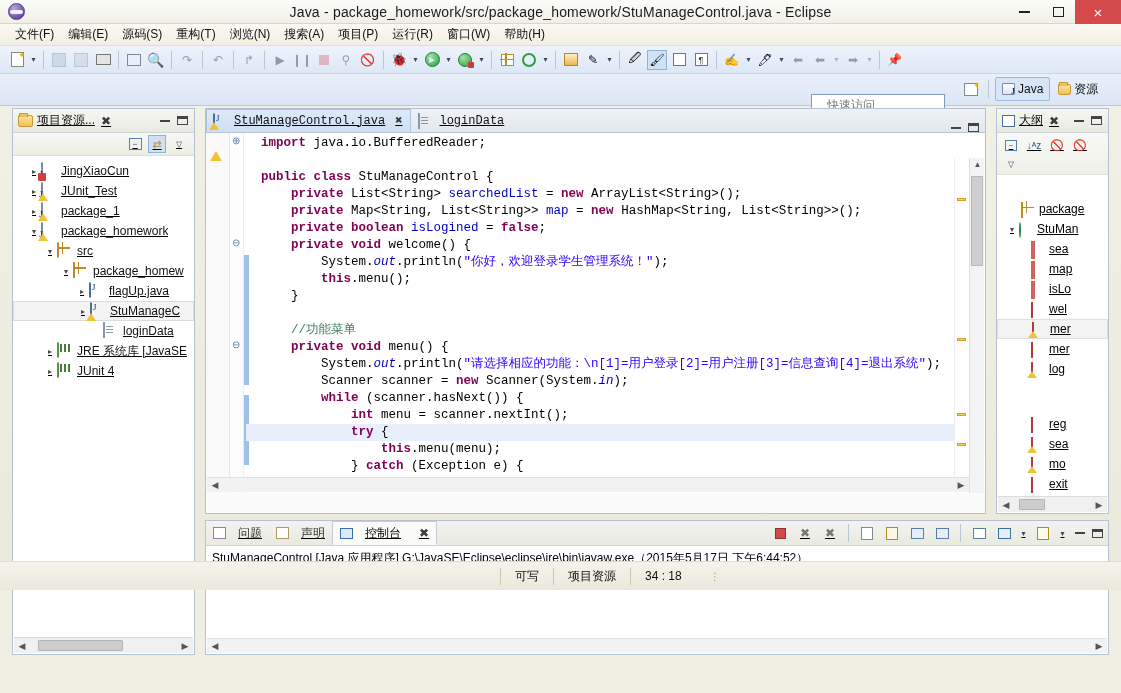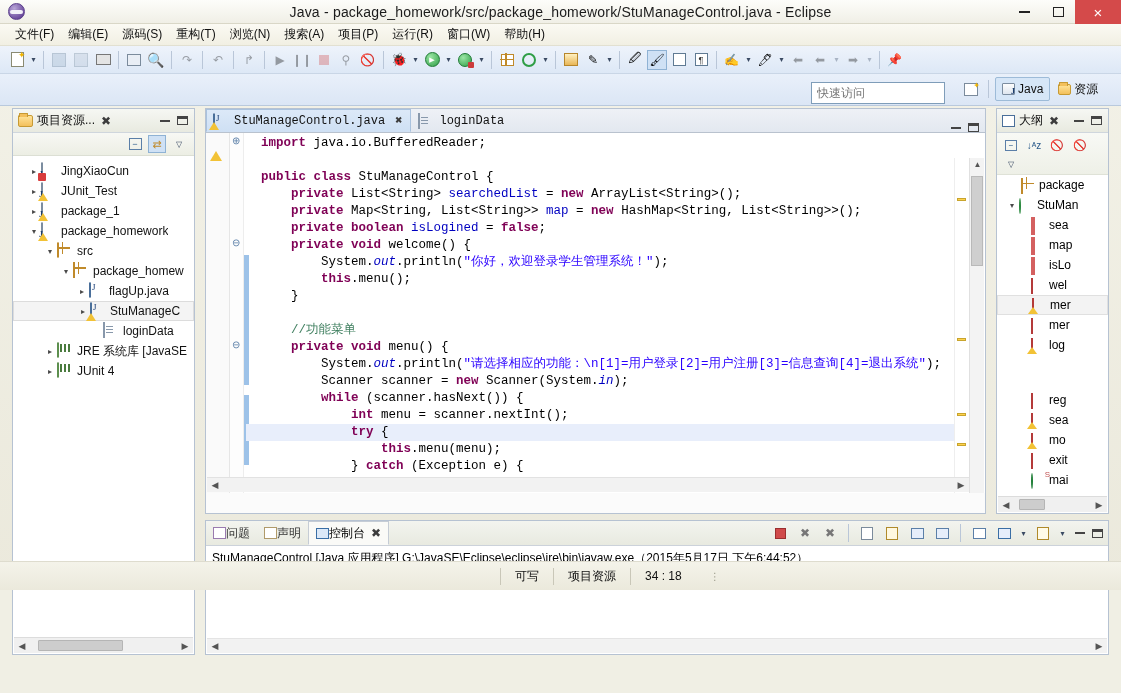--- a/index.html
+++ b/index.html
@@ -81,35 +81,36 @@
   }
   .disabled { opacity: 0.35; }
 
   
   .toolbar2 {
     position: absolute; left: 0; top: 74px; width: 1121px; height: 32px;
     background: linear-gradient(#e9f0fa, #dbe6f5);
     border-bottom: 1px solid #b9c9dd;
   }
   .quick-access {
-    position: absolute; left: 811px; top: 8px; width: 134px; height: 22px;
+    position: absolute; left: 811px; top: 20px; width: 134px; height: 22px;
     border: 1px solid #7f9db9; background: #fff;
-    font-size: 12px; color: #9a9a9a; padding: 2px 5px; line-height: 17px;
+    font-size: 12px; color: #9a9a9a; padding: 2px 15px; line-height: 17px;
   }
   .persp-bar { position: absolute; left: 960px; top: 3px; display: flex; align-items: center; gap: 2px;}
   .persp-btn {
     height: 24px; display: flex; align-items: center; gap: 3px;
     padding: 1px 6px; font-size: 12px; color: #111;
   }
   .persp-btn.active { background: #d6e6f7; border: 1px solid #9dbbd8; border-radius: 2px; }
 
   
   .panel {
     position: absolute; background: #fff;
     border: 1px solid #b6c2d2;
+    text-decoration: underline;
   }
   .panel-head {
     height: 24px; background: linear-gradient(#f6f7f3, #e8eae0);
     display: flex; align-items: center; padding-left: 5px;
     border-bottom: 1px solid #cfd6dd;
   }
   .panel-title {
     font-size: 12px; color: #111; margin-left: 4px; white-space: nowrap;
     font-family: "Liberation Sans", sans-serif;
   }
@@ -199,26 +200,26 @@
     display: flex; align-items: center; justify-content: space-between;
   }
 
   
   #outline-panel { left: 996px; top: 108px; width: 113px; height: 406px; }
   .ol-toolbar { height: 42px; background: linear-gradient(#f8f9f5,#eef0e7); border-bottom: 1px solid #dfe2d7; position: relative;}
   .ol-tb-row { display: flex; align-items: center; gap: 5px; padding: 3px 0 0 5px; }
   .ol-item { display: flex; align-items: center; height: 20px; font-size: 12px; white-space: nowrap; }
   .ol-item.sel-row { background: #f3f3f3; border: 1px solid #e0e0e0; }
   .ol-icon { width: 14px; height: 13px; flex: none; margin-right: 4px; position: relative;}
-  .ol-list { padding-top: 0; background: #fff; height: 320px; overflow: hidden;}
+  .ol-list { padding-top: 24px; background: #fff; height: 320px; overflow: hidden;}
 
   
   #console-panel { left: 205px; top: 520px; width: 904px; height: 135px; }
   .cs-tabs { height: 25px; display: flex; align-items: center; background: linear-gradient(#f3f4ef,#e8eae0); border-bottom:1px solid #ccd2da; position: relative;}
-  .cs-tab { height: 24px; display: flex; align-items: center; gap: 0; padding: 0 7px; font-size: 12px; color: #333; }
+  .cs-tab { height: 24px; display: flex; align-items: center; gap: 12px; padding: 0 7px; font-size: 12px; color: #333; }
   .cs-tab.active { background: #fafaf7; border: 1px solid #c5ccd5; border-bottom-color: #fafaf7; color:#000; }
   .cs-tools { margin-left: auto; display: flex; align-items: center; gap: 3px; padding-right: 5px; }
   .cs-head { font-size: 12px; color: #000; padding: 4px 6px 2px 6px; background: #fff; }
   .cs-out {
     background: #fff; font-size: 11px; color: #000; padding: 2px 6px;
     font-family: "Liberation Sans", sans-serif; line-height: 15px; height: 62px; overflow: hidden;
   }
   .cs-hscroll { position: absolute; left: 1px; bottom: 1px; right: 1px; height: 15px; background: #f2f2f2; border-top: 1px solid #e4e4e4;
     display:flex; align-items:center; justify-content: space-between;}
 

